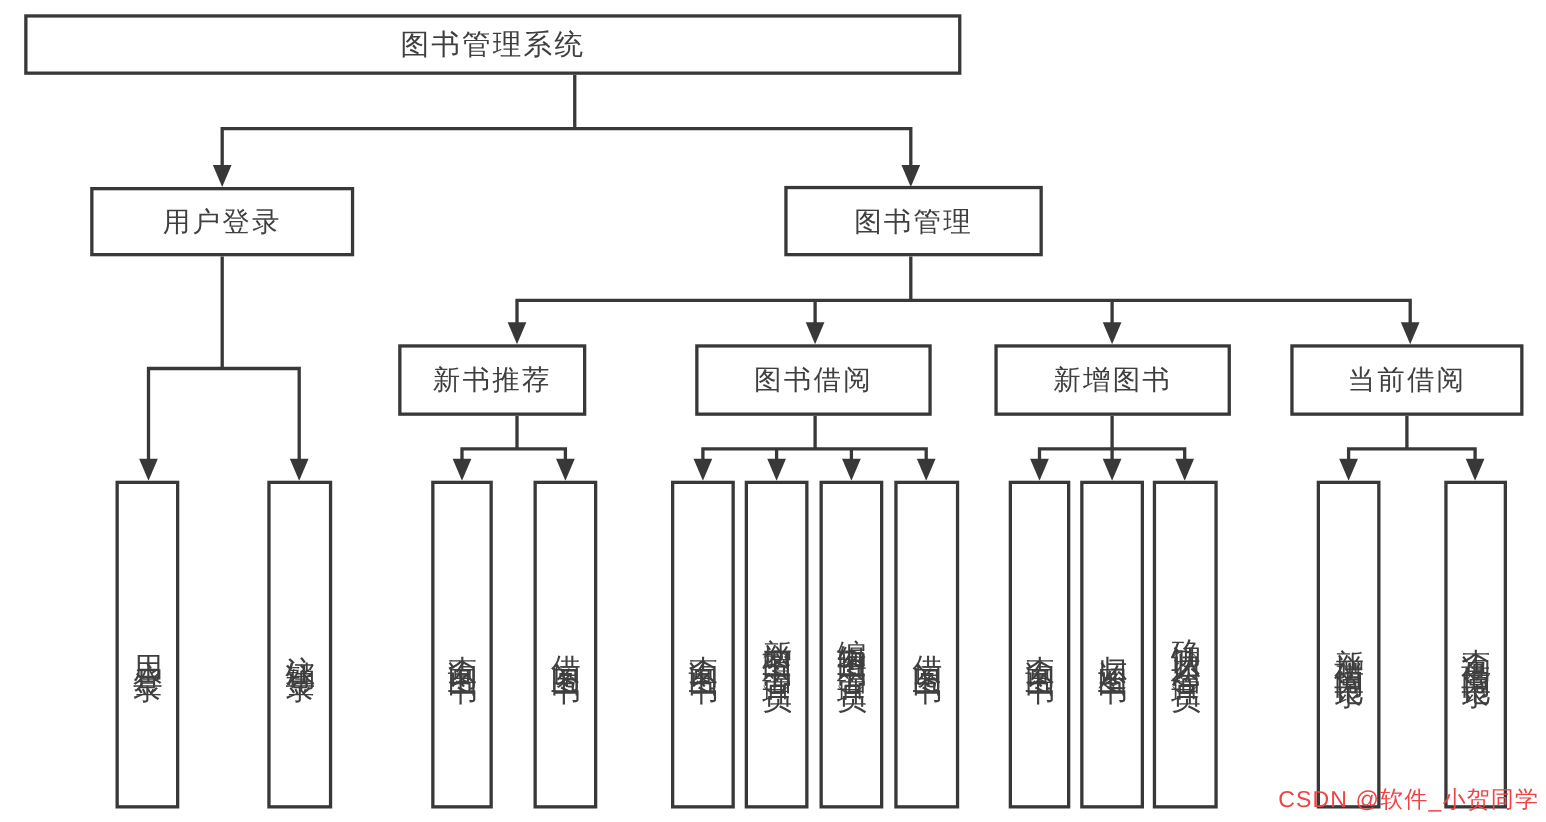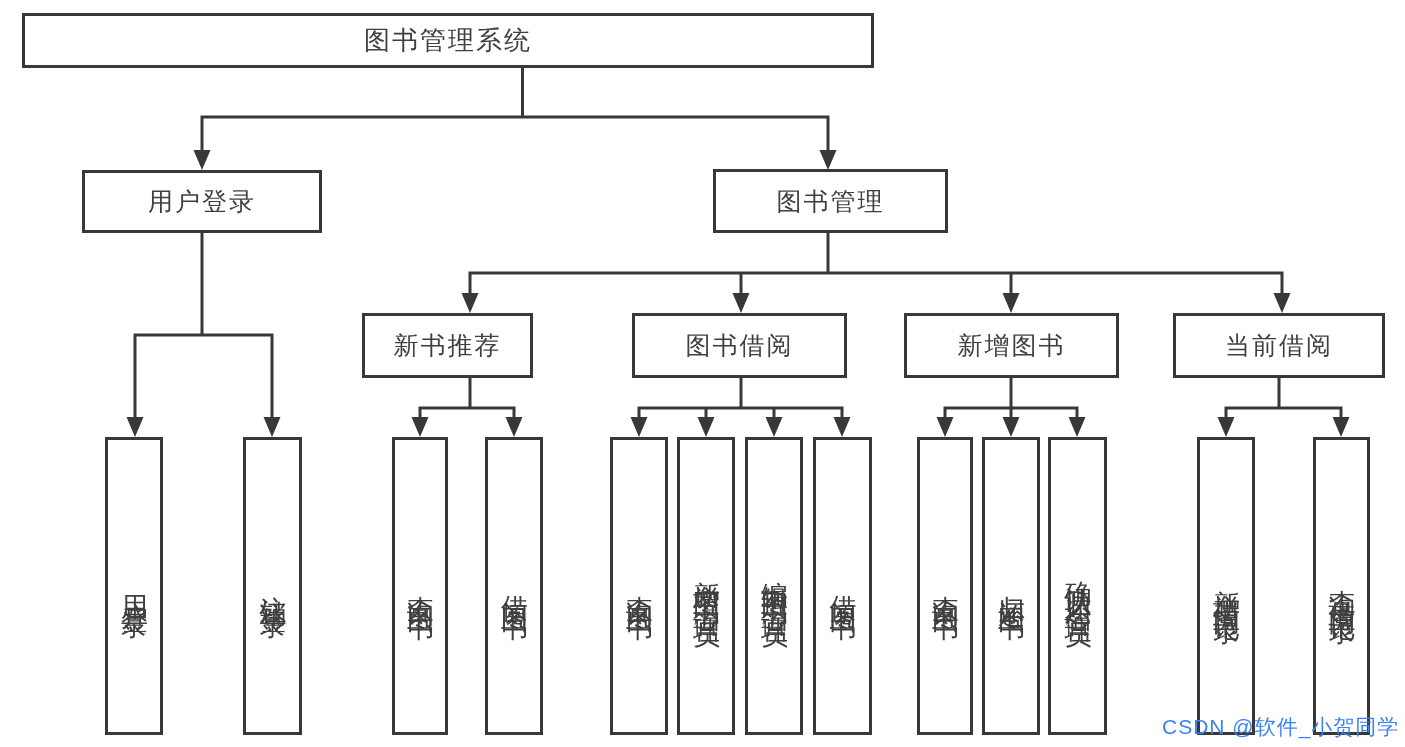--- a/index.html
+++ b/index.html
@@ -32,21 +32,21 @@
   .n-f6{left:677px;top:437px;width:58px;height:298px}
   .n-f7{left:745px;top:437px;width:58px;height:298px}
   .n-f8{left:813px;top:437px;width:59px;height:298px}
   .n-f9{left:917px;top:437px;width:56px;height:298px}
   .n-f10{left:982px;top:437px;width:58px;height:298px}
   .n-f11{left:1048px;top:437px;width:59px;height:298px}
   .n-f12{left:1197px;top:437px;width:58px;height:298px}
   .n-f13{left:1313px;top:437px;width:57px;height:298px}
   #watermark{
     position:absolute;left:1162px;top:713px;width:243px;z-index:3;
-    font-size:21px;color:#3b82f6;letter-spacing:1px;white-space:nowrap;
+    font-size:21px;color:#ef4444;letter-spacing:1px;white-space:nowrap;
   }
 </style>
 </head>
 <body>
 
 <div id="stage">
 
   <svg id="connectors" viewBox="0 0 1405 747" xmlns="http://www.w3.org/2000/svg">
     <g stroke="#383838" stroke-width="3" fill="none">
       <path d="M522.5 68 L522.5 117 M200.5 117 L829.5 117 M202 115.5 L202 152 M828 115.5 L828 152"></path>

